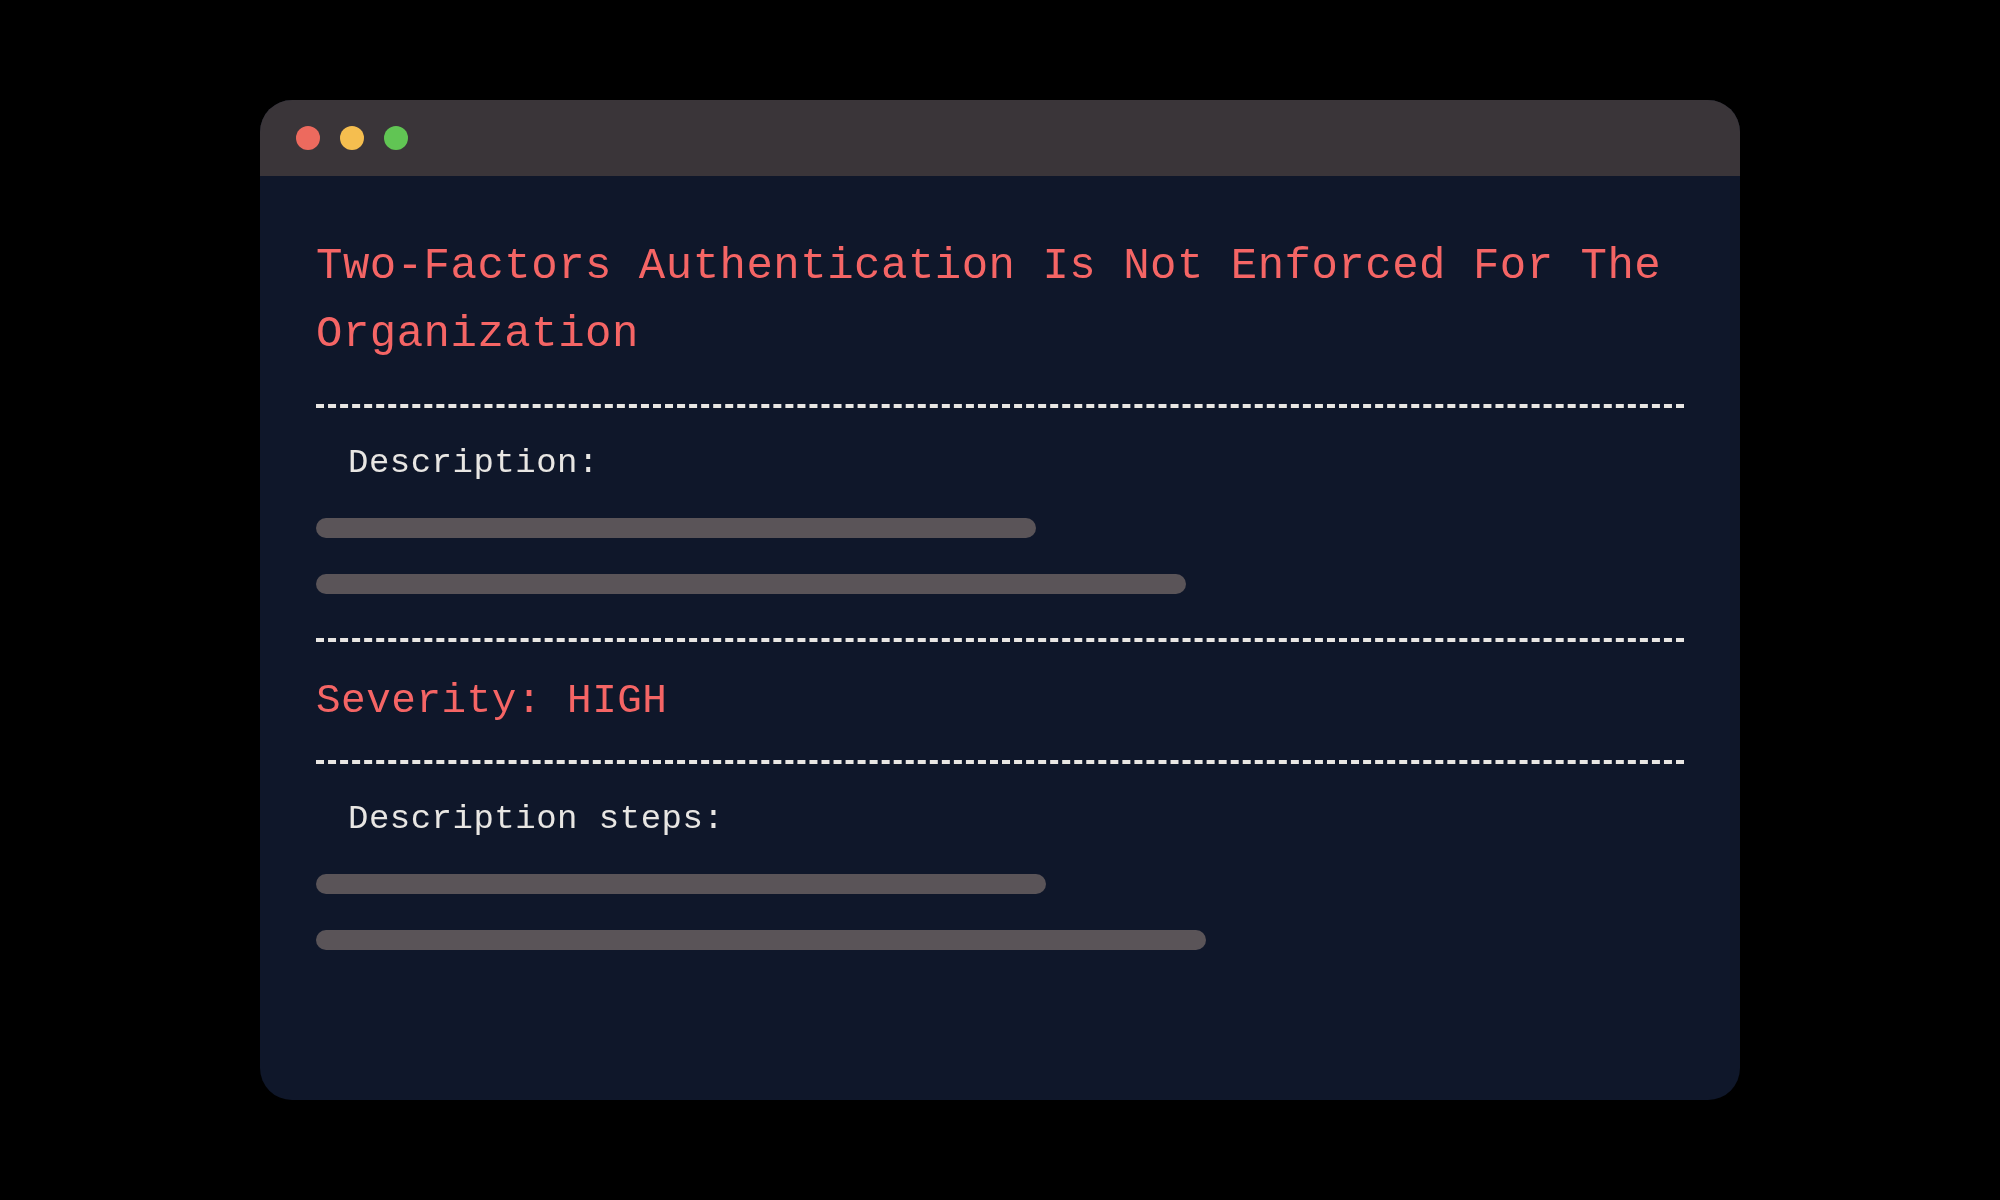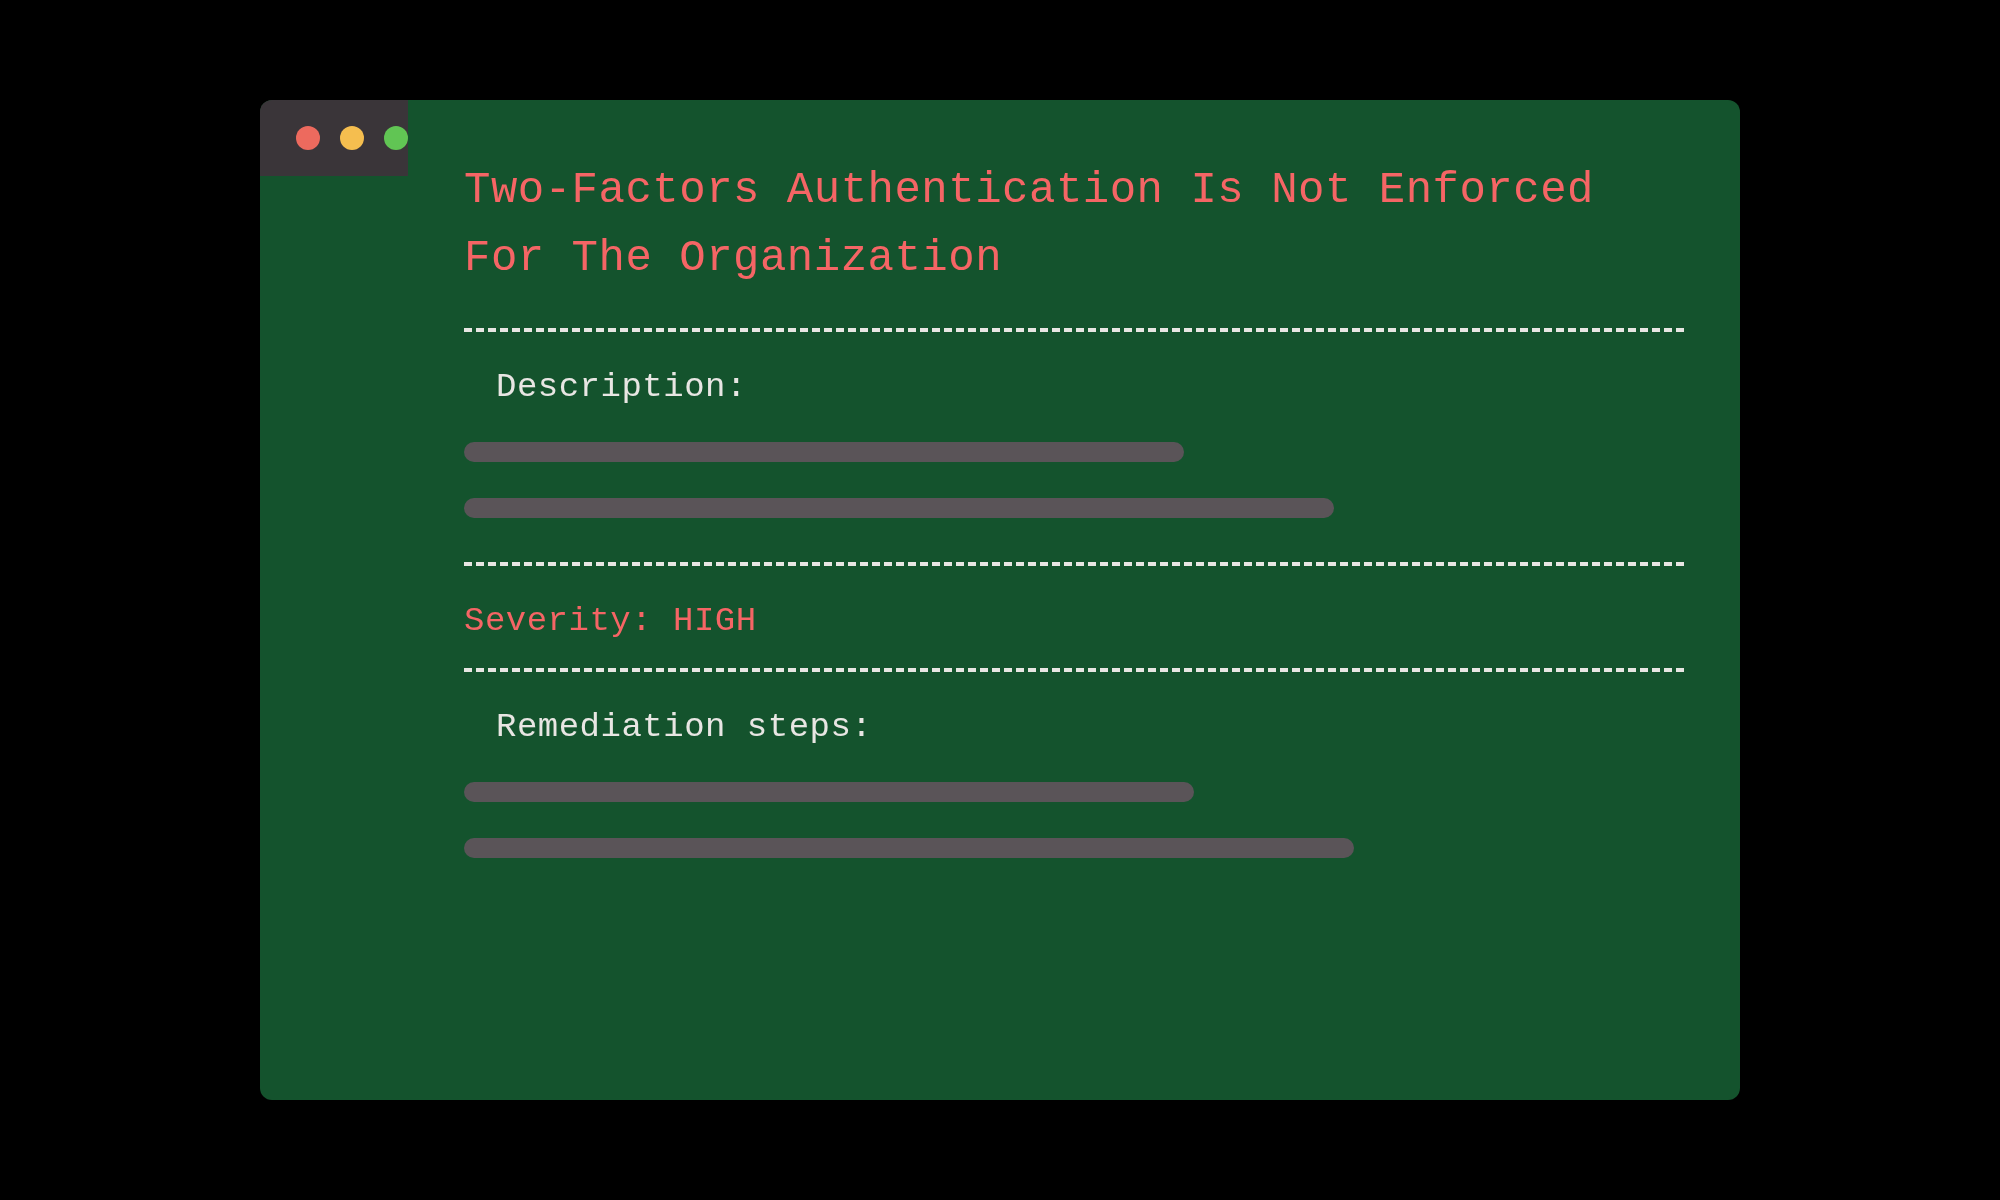--- a/index.html
+++ b/index.html
@@ -12,25 +12,25 @@
       width: 2000px;
       height: 1200px;
       display: flex;
       align-items: center;
       justify-content: center;
       font-family: 'Courier New', Courier, monospace;
     }
     .window {
       width: 1480px;
       height: 1000px;
-      background: #14532d;
-      border-radius: 12px;
+      background: #0f172a;
+      border-radius: 32px;
       overflow: hidden;
       display: flex;
-      flex-direction: row;
+      flex-direction: column;
     }
     .titlebar {
       background: #3a3539;
       height: 76px;
       display: flex;
       align-items: center;
       padding-left: 36px;
       gap: 20px;
     }
     .traffic-light {
@@ -62,23 +62,23 @@
     .section-label {
       color: #e8e6e3;
       font-size: 34px;
       margin-top: 36px;
       margin-bottom: 36px;
       letter-spacing: 0.5px;
       margin-left: 32px;
     }
     .severity-line {
       color: #f56565;
-      font-size: 34px;
+      font-size: 41px;
       margin-top: 36px;
-      margin-bottom: 28px;
+      margin-bottom: 36px;
       letter-spacing: 0.5px;
     }
     .placeholder-bar {
       height: 20px;
       background: #5a5458;
       border-radius: 10px;
       margin-bottom: 36px;
     }
     .pb1 { width: 720px; }
     .pb2 { width: 870px; margin-bottom: 44px; }
@@ -100,17 +100,17 @@
     <div class="section-label">Description:</div>
     <div class="placeholder-bar pb1"></div>
     <div class="placeholder-bar pb2"></div>
     <hr class="divider">
     <div class="severity-line">
       <span>Severity:</span>
       <span> </span>
       <span>HIGH</span>
     </div>
     <hr class="divider">
-    <div class="section-label">Remediation steps:</div>
+    <div class="section-label">Description steps:</div>
     <div class="placeholder-bar pb3"></div>
     <div class="placeholder-bar pb4"></div>
   </div>
 </div>
 
 </body></html>

